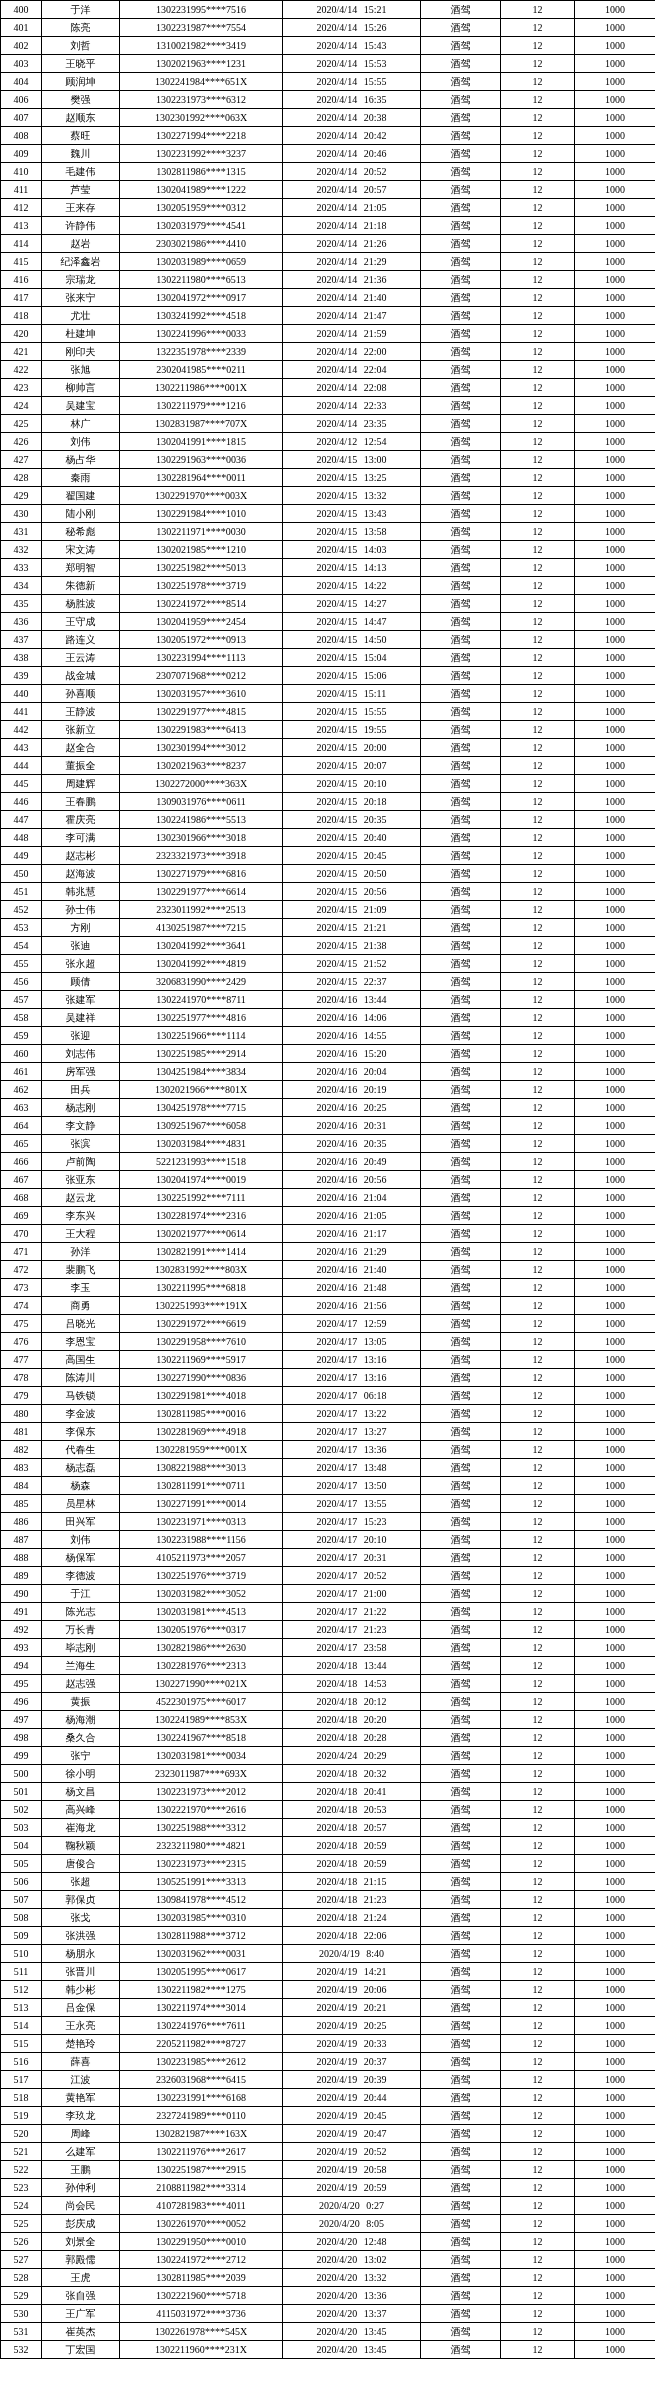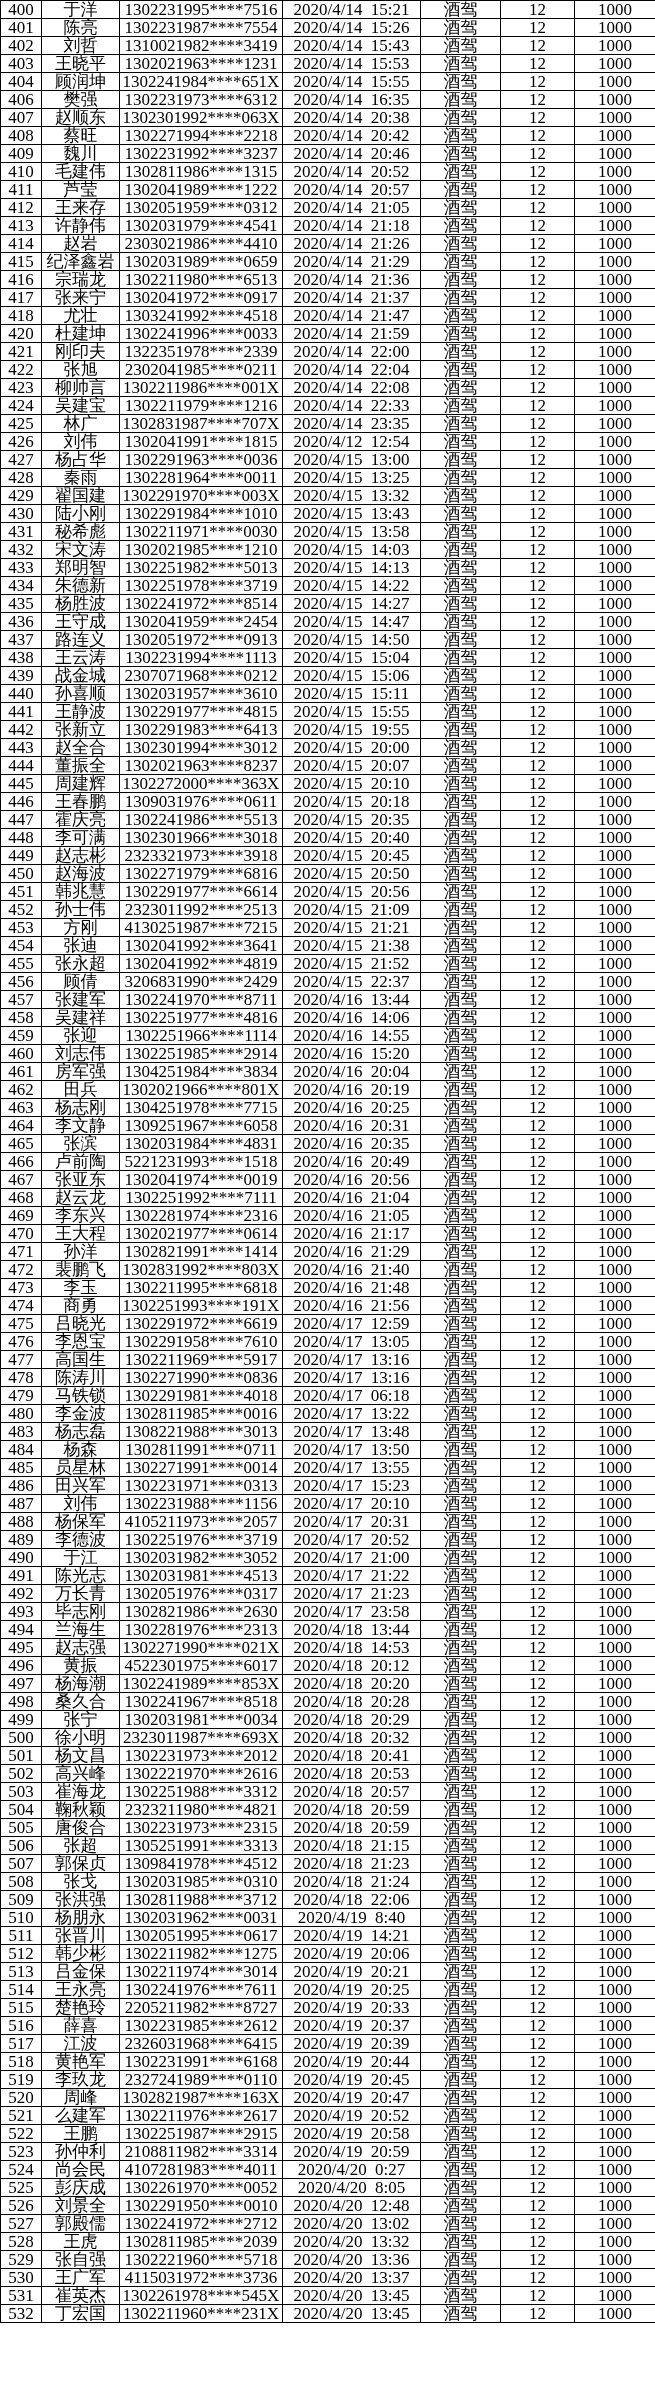--- a/index.html
+++ b/index.html
@@ -8,21 +8,21 @@
     background: #ffffff;
   }
   body {
     width: 655px;
   }
   table.violation-list {
     border-collapse: collapse;
     table-layout: fixed;
     width: 655px;
     font-family: "Liberation Serif", "DejaVu Serif", serif;
-    font-size: 17px;
+    font-size: 10px;
     color: #000000;
     background: #ffffff;
   }
   table.violation-list td {
     border: 1px solid #000000;
     height: 17px;
     line-height: 17px;
     padding: 0;
     margin: 0;
     text-align: center;
@@ -192,21 +192,21 @@
         <td class="id-cell">1302211980****6513</td>
         <td class="datetime-cell">2020/4/14 21:36</td>
         <td class="violation-cell">酒驾</td>
         <td class="points-cell">12</td>
         <td class="fine-cell">1000</td>
       </tr>
       <tr>
         <td class="num-cell">417</td>
         <td class="name-cell">张来宁</td>
         <td class="id-cell">1302041972****0917</td>
-        <td class="datetime-cell">2020/4/14 21:37</td>
+        <td class="datetime-cell">2020/4/14 21:40</td>
         <td class="violation-cell">酒驾</td>
         <td class="points-cell">12</td>
         <td class="fine-cell">1000</td>
       </tr>
       <tr>
         <td class="num-cell">418</td>
         <td class="name-cell">尤壮</td>
         <td class="id-cell">1303241992****4518</td>
         <td class="datetime-cell">2020/4/14 21:47</td>
         <td class="violation-cell">酒驾</td>
@@ -756,20 +756,38 @@
       <tr>
         <td class="num-cell">480</td>
         <td class="name-cell">李金波</td>
         <td class="id-cell">1302811985****0016</td>
         <td class="datetime-cell">2020/4/17 13:22</td>
         <td class="violation-cell">酒驾</td>
         <td class="points-cell">12</td>
         <td class="fine-cell">1000</td>
       </tr>
       <tr>
+        <td class="num-cell">481</td>
+        <td class="name-cell">李保东</td>
+        <td class="id-cell">1302281969****4918</td>
+        <td class="datetime-cell">2020/4/17 13:27</td>
+        <td class="violation-cell">酒驾</td>
+        <td class="points-cell">12</td>
+        <td class="fine-cell">1000</td>
+      </tr>
+      <tr>
+        <td class="num-cell">482</td>
+        <td class="name-cell">代春生</td>
+        <td class="id-cell">1302281959****001X</td>
+        <td class="datetime-cell">2020/4/17 13:36</td>
+        <td class="violation-cell">酒驾</td>
+        <td class="points-cell">12</td>
+        <td class="fine-cell">1000</td>
+      </tr>
+      <tr>
         <td class="num-cell">483</td>
         <td class="name-cell">杨志磊</td>
         <td class="id-cell">1308221988****3013</td>
         <td class="datetime-cell">2020/4/17 13:48</td>
         <td class="violation-cell">酒驾</td>
         <td class="points-cell">12</td>
         <td class="fine-cell">1000</td>
       </tr>
       <tr>
         <td class="num-cell">484</td>
@@ -903,21 +921,21 @@
         <td class="id-cell">1302241967****8518</td>
         <td class="datetime-cell">2020/4/18 20:28</td>
         <td class="violation-cell">酒驾</td>
         <td class="points-cell">12</td>
         <td class="fine-cell">1000</td>
       </tr>
       <tr>
         <td class="num-cell">499</td>
         <td class="name-cell">张宁</td>
         <td class="id-cell">1302031981****0034</td>
-        <td class="datetime-cell">2020/4/18 20:29</td>
+        <td class="datetime-cell">2020/4/24 20:29</td>
         <td class="violation-cell">酒驾</td>
         <td class="points-cell">12</td>
         <td class="fine-cell">1000</td>
       </tr>
       <tr>
         <td class="num-cell">500</td>
         <td class="name-cell">徐小明</td>
         <td class="id-cell">2323011987****693X</td>
         <td class="datetime-cell">2020/4/18 20:32</td>
         <td class="violation-cell">酒驾</td>

